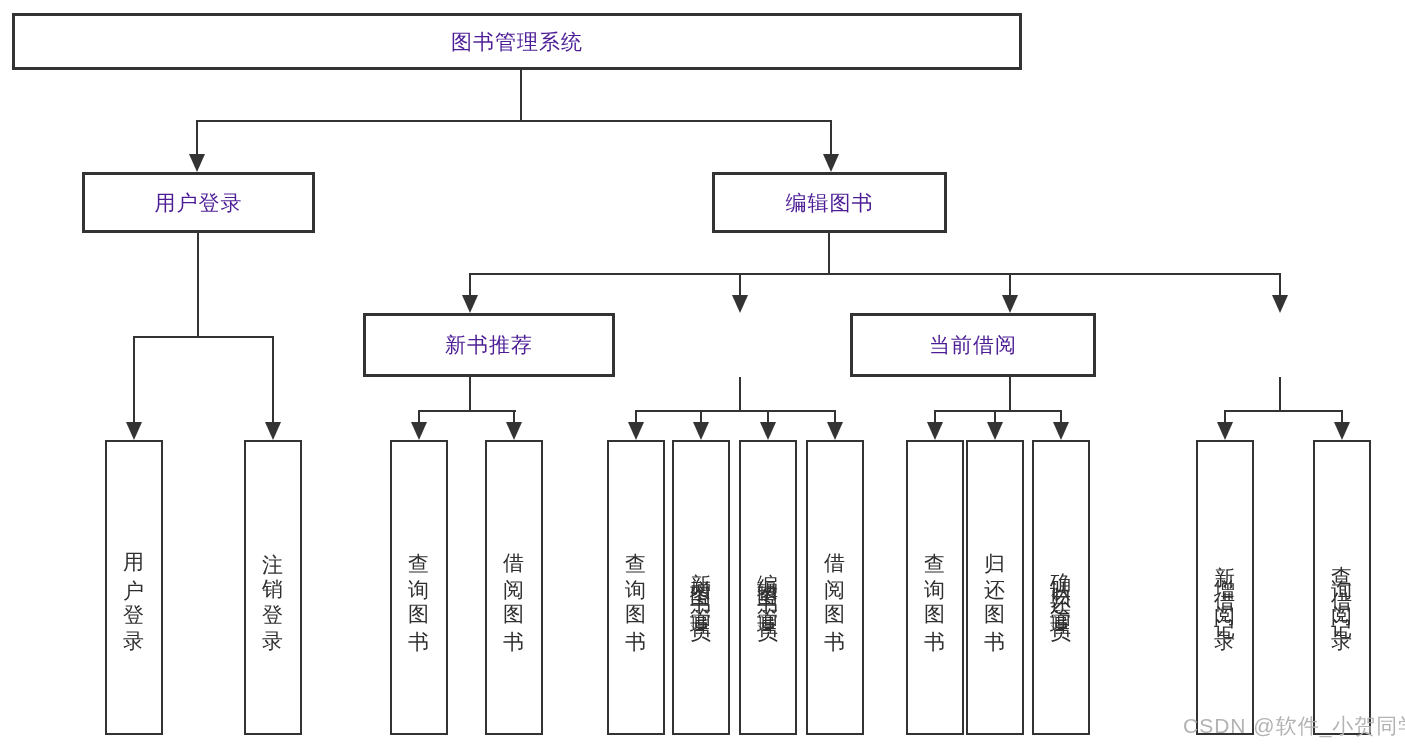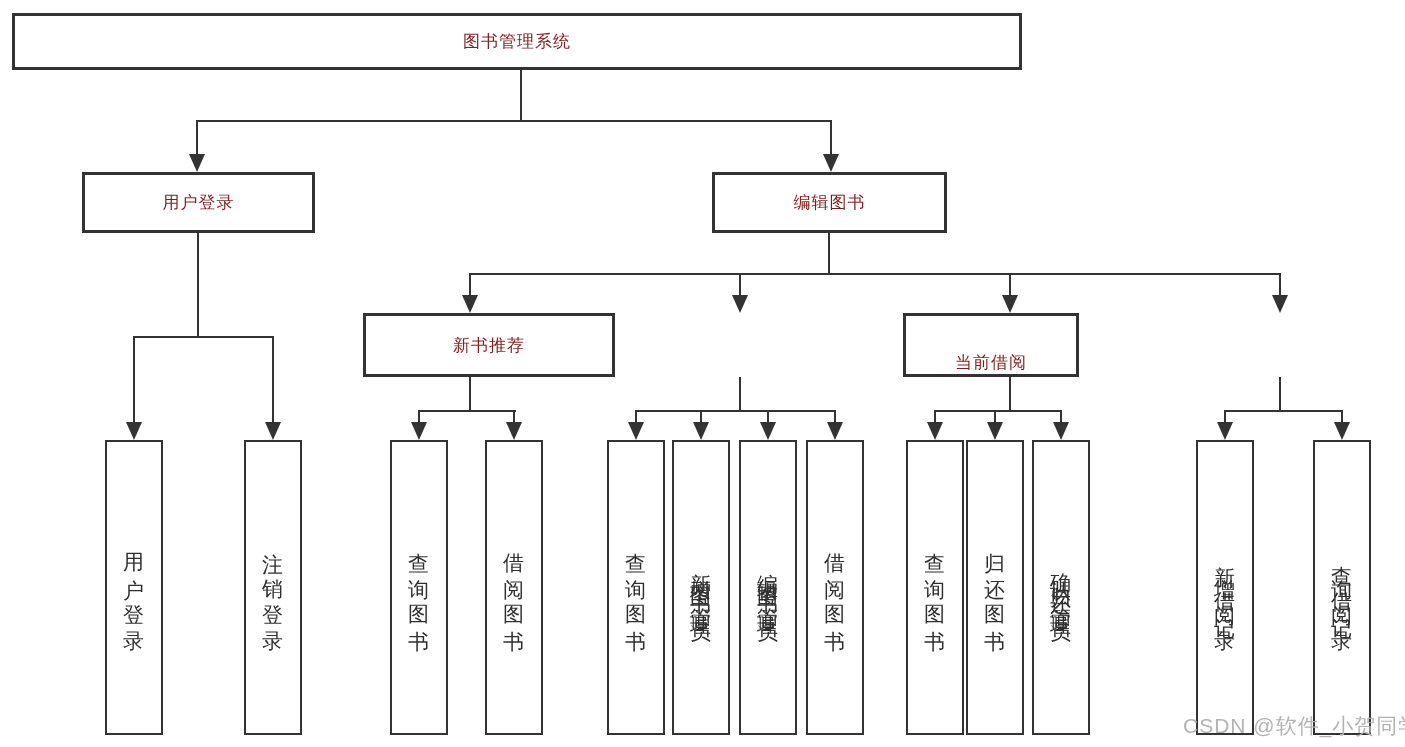--- a/index.html
+++ b/index.html
@@ -10,23 +10,23 @@
     font-family:"Liberation Sans","DejaVu Sans",sans-serif;
     color:#2f2f2f;
     overflow:hidden;
   }
   .box{
     position:absolute;
     border:2px solid #333333;
     background:#ffffff;
     box-sizing:border-box;
     display:flex;align-items:center;justify-content:center;
-    font-size:17px;
+    font-size:21px;
     letter-spacing:1px;
-    color:#7f1d1d;
+    color:#4c1d95;
   }
   .box.lvl{border-width:3px;}
   .leaf{
     position:absolute;
     border:2px solid #333333;
     background:#ffffff;
     box-sizing:border-box;
     display:flex;align-items:center;justify-content:center;
     top:440px;height:295px;width:58px;
     font-size:21px;
@@ -93,21 +93,21 @@
   <div class="vline" style="left:739px;top:273px;height:23px;"></div>
   <div class="arrow" style="left:732px;top:295px;"></div>
   <div class="vline" style="left:1009px;top:273px;height:23px;"></div>
   <div class="arrow" style="left:1002px;top:295px;"></div>
   <div class="vline" style="left:1279px;top:273px;height:23px;"></div>
   <div class="arrow" style="left:1272px;top:295px;"></div>
 
   <div class="box lvl" style="left:363px;top:313px;width:252px;height:64px;">
     <span>新书推荐</span>
   </div>
-  <div class="box lvl" style="left:903px;top:313px;width:176px;height:64px;align-items:flex-end;">
+  <div class="box lvl" style="left:850px;top:313px;width:246px;height:64px;">
     <span>当前借阅</span>
   </div>
 
   <div class="vline" style="left:469px;top:377px;height:33px;"></div>
   <div class="hline" style="left:418px;top:410px;width:98px;"></div>
   <div class="vline" style="left:418px;top:410px;height:13px;"></div>
   <div class="arrow" style="left:411px;top:422px;"></div>
   <div class="vline" style="left:513px;top:410px;height:13px;"></div>
   <div class="arrow" style="left:506px;top:422px;"></div>
 

